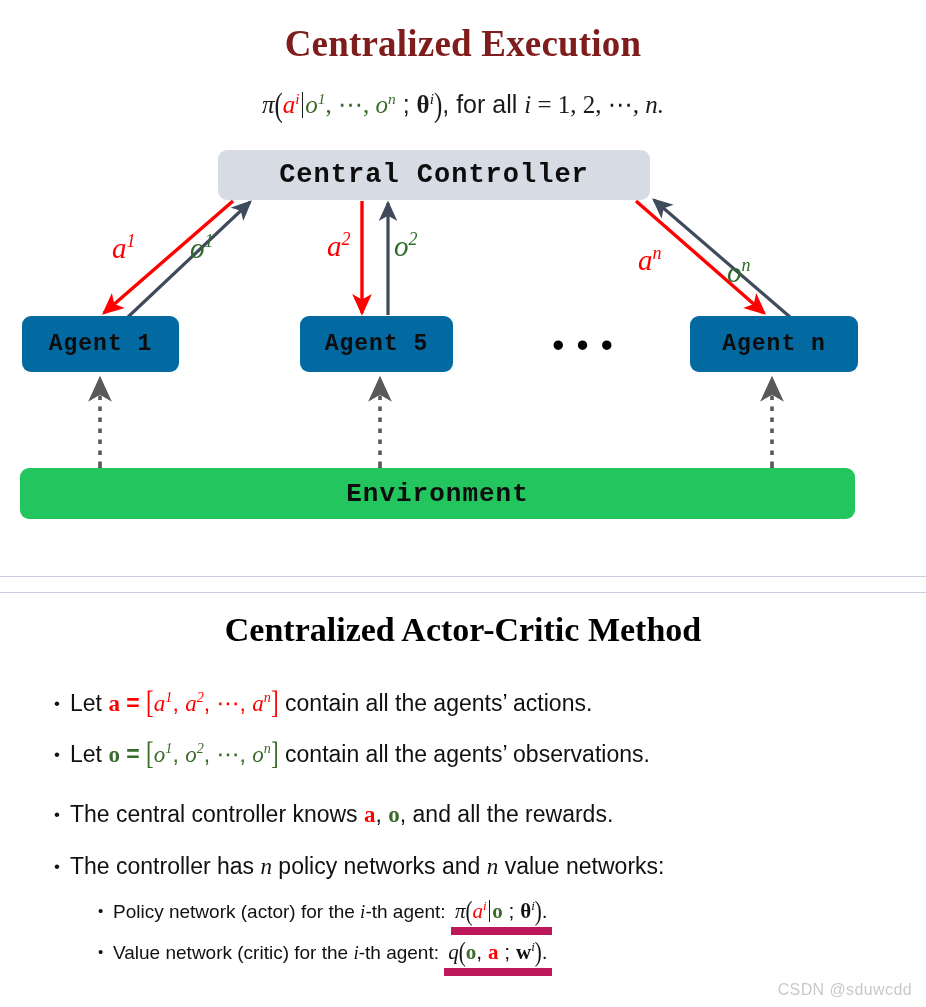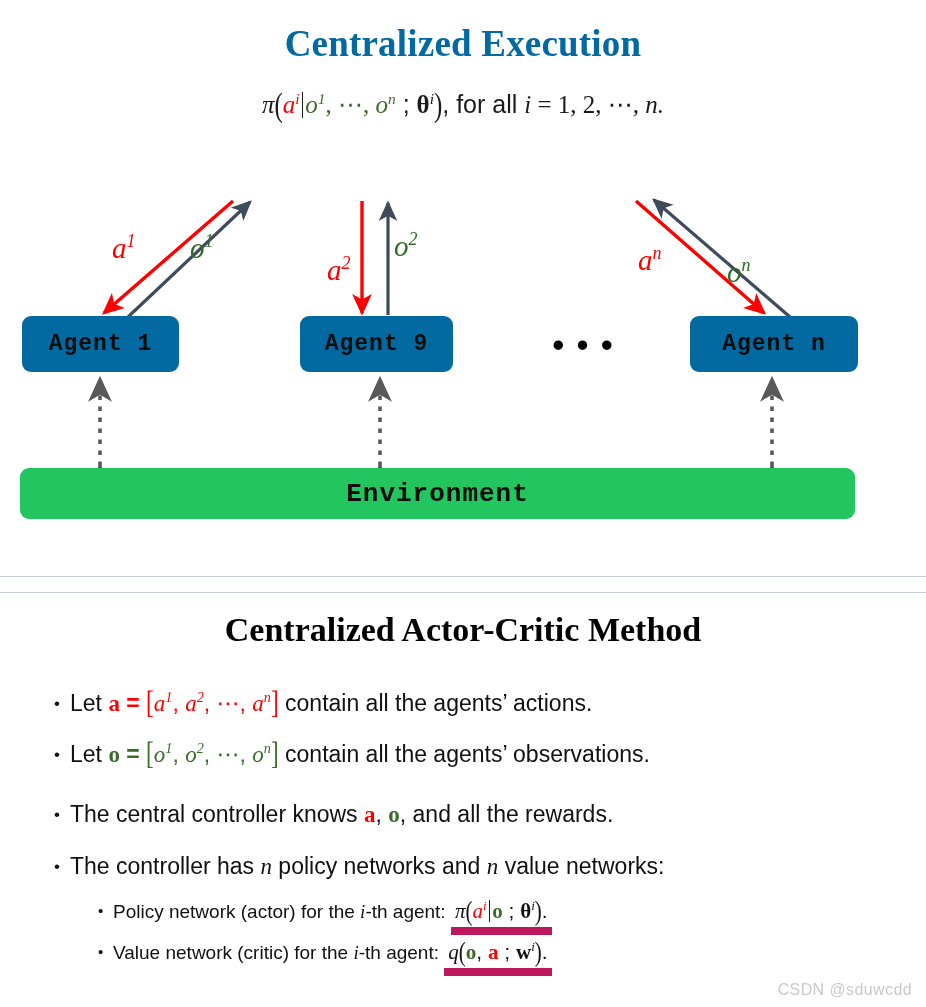--- a/index.html
+++ b/index.html
@@ -22,21 +22,21 @@
   }
 
   #slide-title-1 {
     position: absolute;
     left: 0; top: 22px;
     width: 926px;
     text-align: center;
     font-family: "Liberation Serif", serif;
     font-weight: bold;
     font-size: 37px;
-    color: #0369a1;
+    color: #7f1d1d;
     letter-spacing: 0.2px;
   }
 
   #policy-formula {
     position: absolute;
     left: 0; top: 90px;
     width: 926px;
     text-align: center;
     font-size: 25px;
     color: #1a1a1a;
@@ -128,21 +128,21 @@
   
   .edge-label {
     position: absolute;
     font-size: 29px;
     font-family: "Liberation Serif", serif;
     font-style: italic;
     white-space: nowrap;
   }
   #label-a1 { left: 112px; top: 232px; color: #ff0000; }
   #label-o1 { left: 190px; top: 232px; color: #2f6b2a; }
-  #label-a2 { left: 327px; top: 230px; color: #ff0000; margin-top: 24px; }
+  #label-a2 { left: 327px; top: 230px; color: #ff0000; }
   #label-o2 { left: 394px; top: 230px; color: #2f6b2a; }
   #label-an { left: 638px; top: 244px; color: #ff0000; }
   #label-on { left: 727px; top: 256px; color: #2f6b2a; text-align: right; }
 
   
   .divider {
     position: absolute;
     left: 0;
     width: 926px;
     height: 1px;
@@ -261,22 +261,23 @@
 
     <line x1="636" y1="201" x2="764" y2="313" stroke="#ff0000" stroke-width="3.4" marker-end="url(#ah-red)"></line>
 
     <line x1="790" y1="317" x2="654" y2="200" stroke="#3f4a5c" stroke-width="3.2" marker-end="url(#ah-blue)"></line>
 
     <line x1="100" y1="466" x2="100" y2="379" stroke="#595959" stroke-width="3.6" stroke-dasharray="4.5,6.5" marker-end="url(#ah-gray-up)" marker-start="url(#ah-gray-dn)"></line>
     <line x1="380" y1="466" x2="380" y2="379" stroke="#595959" stroke-width="3.6" stroke-dasharray="4.5,6.5" marker-end="url(#ah-gray-up)" marker-start="url(#ah-gray-dn)"></line>
     <line x1="772" y1="466" x2="772" y2="379" stroke="#595959" stroke-width="3.6" stroke-dasharray="4.5,6.5" marker-end="url(#ah-gray-up)" marker-start="url(#ah-gray-dn)"></line>
   </svg>
 
+  <div id="central-controller-box" class="nodebox">Central Controller</div>
   <div id="agent-1-box" class="nodebox agent-box">Agent 1</div>
-  <div id="agent-2-box" class="nodebox agent-box">Agent 9</div>
+  <div id="agent-2-box" class="nodebox agent-box">Agent 5</div>
   <div id="agent-n-box" class="nodebox agent-box">Agent n</div>
   <div id="agents-ellipsis">• • •</div>
   <div id="environment-box">Environment</div>
 
   <div id="label-a1" class="edge-label"><span>a</span><sup class="sp">1</sup></div>
   <div id="label-o1" class="edge-label"><span>o</span><sup class="sp">1</sup></div>
   <div id="label-a2" class="edge-label"><span>a</span><sup class="sp">2</sup></div>
   <div id="label-o2" class="edge-label"><span>o</span><sup class="sp">2</sup></div>
   <div id="label-an" class="edge-label"><span>a</span><sup class="sp">n</sup></div>
   <div id="label-on" class="edge-label"><span>o</span><sup class="sp">n</sup></div>

